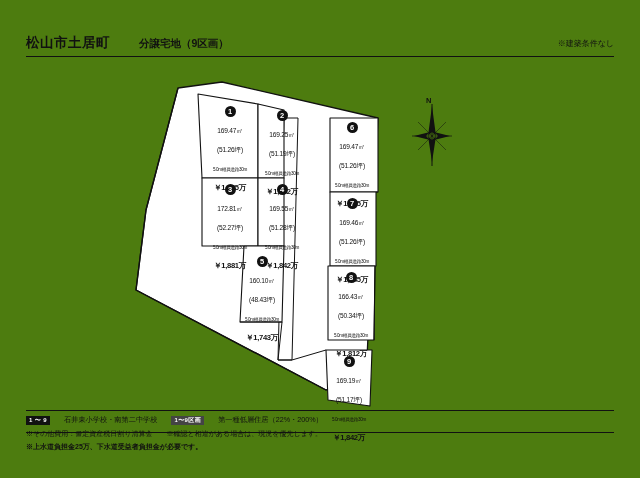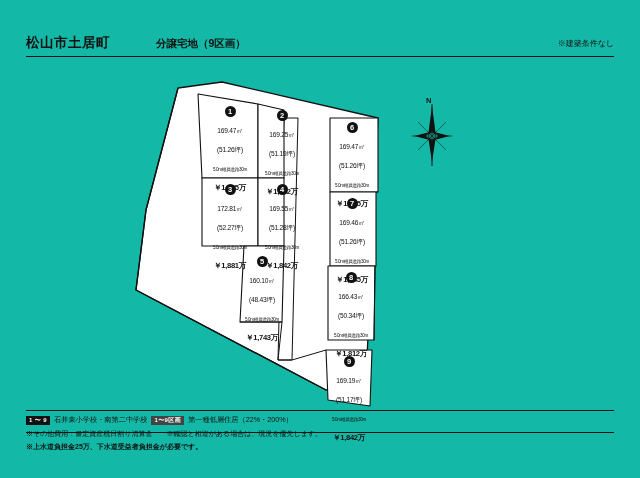--- a/index.html
+++ b/index.html
@@ -1,22 +1,22 @@
 <!DOCTYPE html>
 <html><head>
 <meta charset="utf-8">
 <style>
   html,body{margin:0;padding:0;background:#ffffff;}
   body{width:640px;height:478px;font-family:"Liberation Sans",sans-serif;color:#111;}
-  #page{position:relative;width:640px;height:478px;overflow:hidden;background:#14b8a6;}
+  #page{position:relative;width:640px;height:478px;overflow:hidden;background:#4d7c0f;}
 
   
   .hdr{position:absolute;left:26px;top:34px;right:26px;height:22px;}
   .hdr-title{position:absolute;left:0;top:0;font-size:13.5px;font-weight:bold;letter-spacing:.5px;}
-  .hdr-sub{position:absolute;left:130px;top:3px;font-size:10.5px;font-weight:bold;}
+  .hdr-sub{position:absolute;left:113px;top:3px;font-size:10.5px;font-weight:bold;}
   .hdr-note{position:absolute;right:0;top:4px;font-size:8px;margin-left:30px;}
   .hdr-rule{position:absolute;left:26px;top:56px;width:588px;height:1px;background:#111;}
 
   
   .map{position:absolute;left:26px;top:60px;width:588px;height:350px;}
 
   
   .lotlabel{position:absolute;text-align:center;line-height:1.18;}
   .num{display:block;width:11px;height:11px;line-height:11px;margin:0 auto 2px auto;border-radius:50%;
         background:#111;color:#fff;font-size:7.5px;font-weight:bold;text-align:center;}
@@ -24,21 +24,21 @@
   .tsubo{font-size:6.6px;letter-spacing:-.2px;}
   .road{font-size:4.6px;letter-spacing:-.3px;color:#111;}
   .price{font-size:7.6px;font-weight:bold;letter-spacing:-.3px;margin-top:1px;}
 
   
   .compass{position:absolute;left:404px;top:96px;width:56px;height:76px;}
   .compass .n{position:absolute;left:22px;top:0;font-size:7.5px;font-weight:bold;}
 
   
   .legend{position:absolute;left:26px;top:414px;width:588px;}
-  .lgrow{display:flex;align-items:center;gap:4px;height:12px;}
+  .lgrow{display:flex;align-items:center;gap:14px;height:12px;}
   .chip{display:inline-flex;align-items:center;height:9px;padding:0 3px;background:#111;color:#fff;
         font-size:6px;font-weight:bold;letter-spacing:.4px;}
   .chip.hatch{background:#444;}
   .lgtxt{font-size:7.2px;}
   .note1,.note2{font-size:7px;margin-top:3px;}
   .note2{font-weight:bold;}
   .nt-flex{display:flex;gap:14px;}
   .legend-rule{position:absolute;left:26px;top:410px;width:588px;height:1px;background:#111;}
   .legend-rule2{position:absolute;left:26px;top:432px;width:588px;height:1px;background:#111;}
 </style>

